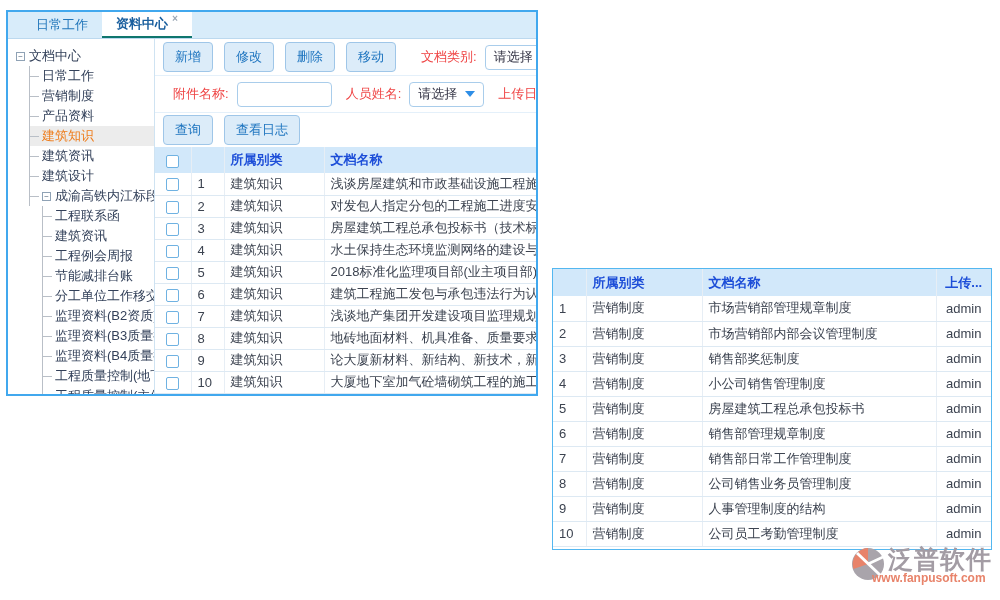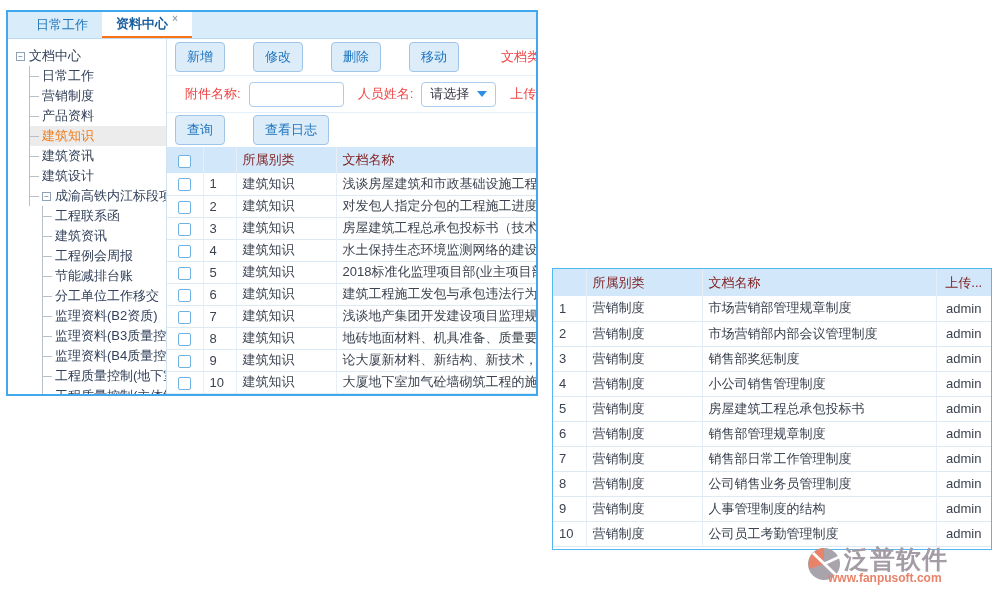--- a/index.html
+++ b/index.html
@@ -8,27 +8,27 @@
   body { position:relative; }
 
   
   .win1 { position:absolute; left:6px; top:10px; width:532px; height:386px;
           border:2px solid #41a8ee; background:#fff; overflow:hidden; }
   .tabbar { height:27px; background:#d8ecfa; display:flex; align-items:stretch;
             padding-left:14px; border-bottom:1px solid #bcd9ef; }
   .tab { padding:0 14px; font-size:13px; color:#2277bb; display:flex;
          align-items:center; cursor:pointer; position:relative;font-family:Liberation Mono, monospace; }
   .tab.active { background:#ffffff; color:#1a5f9e; font-weight:bold;
-                border-bottom:2px solid #f97316; }
+                border-bottom:2px solid #0f766e; }
   .tab .close { font-size:10px; color:#9aa7b5; position:relative; top:-5px; margin-left:4px; }
 
   .win-body { display:flex; height:355px; }
 
   
-  .sidebar { width:159px; border-right:1px solid #cfe3f2; padding:7px 0 0 8px;
+  .sidebar { width:147px; border-right:1px solid #cfe3f2; padding:7px 0 0 8px;
              overflow:hidden; font-size:13px; color:#33415a; }
   .tree-root { line-height:14px; padding:3px 0; white-space:nowrap; }
   .root-children { margin-left:13px; border-left:1px solid #b9bfc7; }
   .tree-ul { list-style:none; }
   .tree-ul li, .project-node { position:relative; padding:3px 0 3px 12px;
              line-height:14px; white-space:nowrap; cursor:pointer; }
   .tree-ul li::before, .project-node::before { content:""; position:absolute;
              left:0; top:50%; width:9px; height:1px; background:#b9bfc7; }
   .tree-ul li.selected { color:#ee7c1b; background:#ececec; }
   .lv2-wrap { margin-left:26px; border-left:1px solid #b9bfc7; }
@@ -36,56 +36,56 @@
                background:#fff; font-size:8px; line-height:7px; text-align:center;
                color:#55687c; margin-right:4px; position:relative; top:-1px; }
 
   
   .main { flex:1; position:relative; overflow:hidden; }
   .trow { display:flex; align-items:center; white-space:nowrap; overflow:hidden; }
   .trow1 { height:37px; border-bottom:1px solid #e4f0fa; padding-left:8px; }
   .trow2 { height:37px; border-bottom:1px solid #e4f0fa; padding-left:18px; }
   .trow3 { height:34px; padding-left:8px; }
   .btn { background:#dcecf9; border:1px solid #9fc6e8; color:#2076c0;
-         font-size:13px; padding:5px 11px; border-radius:4px; margin-right:28px;
+         font-size:13px; padding:5px 11px; border-radius:4px; margin-right:11px;
          cursor:pointer; font-family:inherit; }
   .lbl { font-size:13px; color:#ef4444; margin:0 8px 0 14px; flex:none; }
   .select { width:75px; height:25px; border:1px solid #a9cdeb; border-radius:4px;
             background:#fff; display:flex; align-items:center; justify-content:space-between;
             padding:0 8px; font-size:13px; color:#334; cursor:pointer; flex:none; }
   .caret { width:0; height:0; border-left:5px solid transparent;
            border-right:5px solid transparent; border-top:6px solid #2e8ee6; }
   .tinput { width:95px; height:25px; border:1px solid #a9cdeb; border-radius:4px;
             background:#fff; font-size:13px; padding:0 6px; color:#334; flex:none; }
 
   
   table { border-collapse:collapse; width:100%; table-layout:fixed; }
   th, td { font-size:13px; text-align:left; overflow:hidden; white-space:nowrap;
            padding:0 6px; border-right:1px solid #e7eef5; }
   th:last-child, td:last-child { border-right:none; }
-  thead th { background:#d2e8fa; color:#7f1d1d; font-weight:normal; height:26px; }
+  thead th { background:#d2e8fa; color:#1d4ed8; font-weight:bold; height:26px; }
   tbody td { color:#3c4350; height:22px; border-bottom:1px solid #dde9f3; }
   .checkbox { display:inline-block; width:13px; height:13px; background:#fff;
               border:1px solid #6fb2e2; border-radius:2px; cursor:pointer; vertical-align:middle; }
   .t1 .c-check { width:36px; text-align:center; }
   .t1 .c-num { width:33px; }
   .t1 .c-cat { width:100px; }
 
   
   .frag2 { position:absolute; left:552px; top:268px; width:440px; height:282px;
            border:1px solid #53b7f0; background:#fff; overflow:hidden; }
   .t2 thead th { height:27px; }
   .t2 tbody td { height:25px; }
   .t2 .c-num { width:33px; }
   .t2 .c-cat { width:116px; }
   .t2 .c-name { width:234px; }
   .t2 .c-up { text-align:center; }
 
   
-  .logo { position:absolute; left:806px; top:546px; display:flex; align-items:flex-start; }
+  .logo { position:absolute; left:850px; top:546px; display:flex; align-items:flex-start; }
   .logo-icon { width:36px; height:36px; flex:none; }
   .logo-texts { margin-left:2px; }
   .logo-title { font-size:25px; font-weight:bold; color:#a39ca4; letter-spacing:1px;
                 line-height:26px; }
   .logo-url { font-size:12px; font-weight:bold; color:#e8836a; margin:-1px 12px 0 -16px; }
 </style>
 </head>
 <body>
 
 <div class="win1">

